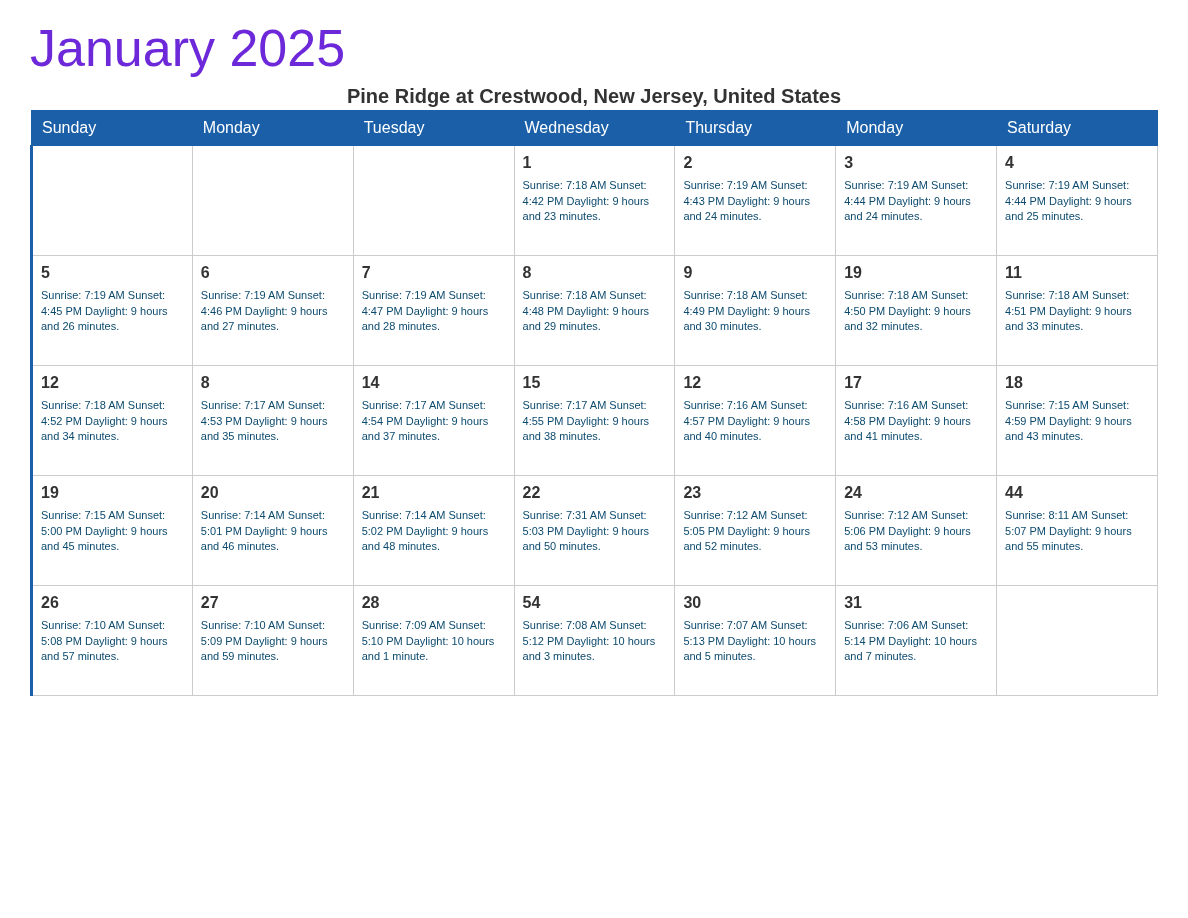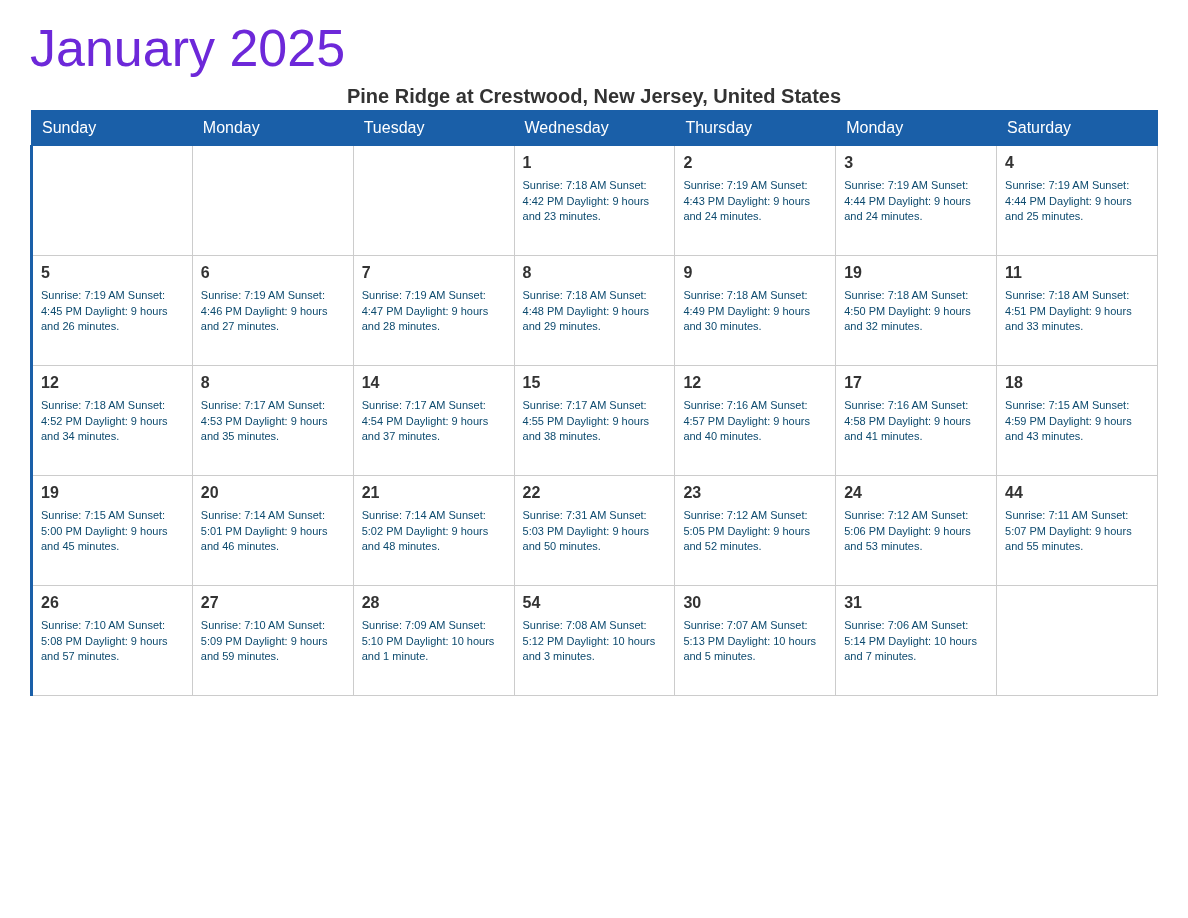--- a/index.html
+++ b/index.html
@@ -293,21 +293,21 @@
         </td>
         <td>
           <span class="day-number">24</span>
           <div class="day-info">Sunrise: 7:12 AM
 Sunset: 5:06 PM
 Daylight: 9 hours
 and 53 minutes.</div>
         </td>
         <td>
           <span class="day-number">44</span>
-          <div class="day-info">Sunrise: 7:11 AM
+          <div class="day-info">Sunrise: 8:11 AM
 Sunset: 5:07 PM
 Daylight: 9 hours
 and 55 minutes.</div>
         </td>
       </tr>
       <tr>
         <td>
           <span class="day-number">26</span>
           <div class="day-info">Sunrise: 7:10 AM
 Sunset: 5:08 PM

